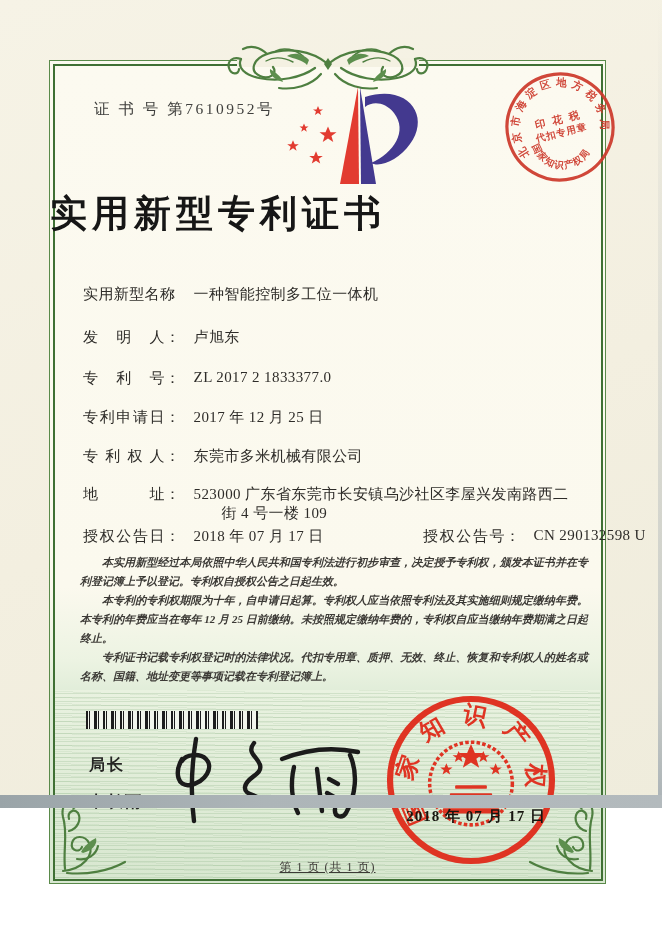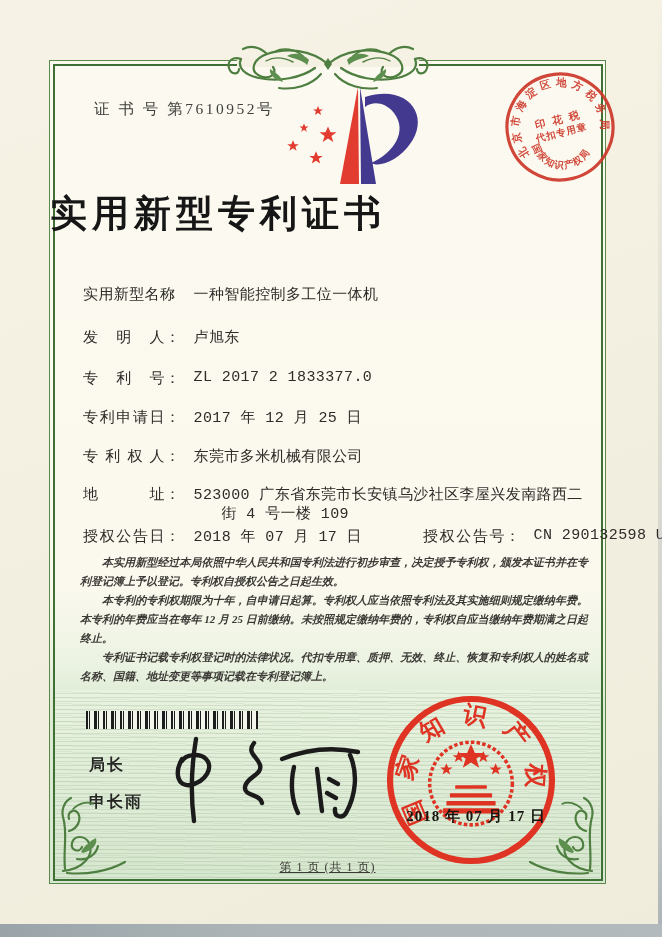--- a/index.html
+++ b/index.html
@@ -1,19 +1,19 @@
 <!DOCTYPE html>
 <html><head>
 <meta charset="utf-8">
 <style>
   html,body { margin:0; padding:0; }
   body { width:662px; height:937px; overflow:hidden;
          font-family:"Liberation Serif","DejaVu Serif",serif; }
 
-  .photo { position:relative; width:662px; height:937px;
+  .photo { position:relative; width:662px; height:808px;
            background:linear-gradient(160deg,#f6f3e6 0%,#f3efe0 55%,#efecdc 100%); }
   .photo-edge-bottom { position:absolute; left:0; bottom:0; width:100%; height:13px;
            background:linear-gradient(90deg,#9aa4a8,#adb5b8 40%,#b3babd); }
   .photo-edge-right { position:absolute; right:0; top:0; width:4px; height:100%;
            background:linear-gradient(180deg,rgba(170,178,182,0) 0%,rgba(170,178,182,.55) 85%,#aab2b6 100%); }
 
   
   .cert { position:absolute; left:49px; top:60px; width:555px; height:822px;
           border:1.5px solid #5a8a4a;
           background:linear-gradient(180deg,#fcfaf0 0%,#fbf9ee 64%,#ecf3e2 73%,#ddebd6 78%,#d8e7d1 100%); }
@@ -32,21 +32,21 @@
 
   .tax-stamp { position:absolute; left:450px; top:6px; width:120px; height:120px;
                transform:rotate(-14deg); opacity:.93; }
 
   .title { position:absolute; left:0; width:100%; top:128px; text-align:left;
            font-size:37px; font-weight:600; letter-spacing:5px; color:#161616; }
 
   .row { position:absolute; left:33px; font-size:15px; color:#2e2c29; letter-spacing:.4px; white-space:nowrap; }
   .jlabel { display:inline-block; width:82px; text-align:justify; text-align-last:justify; vertical-align:top; }
   .colon { display:inline-block; }
-  .fvalue { display:inline-block; margin-left:9px; white-space:normal; vertical-align:top;font-family:Liberation Mono, monospace; }
+  .fvalue { display:inline-block; margin-left:9px; white-space:normal; vertical-align:top; }
   .fvalue .v2 { display:block;margin-left:28px; }
   .row2 { position:absolute; left:340px; top:0; }
 
   .paras { position:absolute; left:30px; right:17px; top:492px; font-size:11px; line-height:19px;
            color:#3c3a36; font-style:italic; text-align:justify;font-weight:bold; }
   .paras p { margin:0; text-indent:2em; }
 
   .barcode { position:absolute; left:36px; top:650px; width:172px; height:18px;
              background:repeating-linear-gradient(90deg,
                #1d1d1d 0 2px, #f2f5ec 2px 3px,

